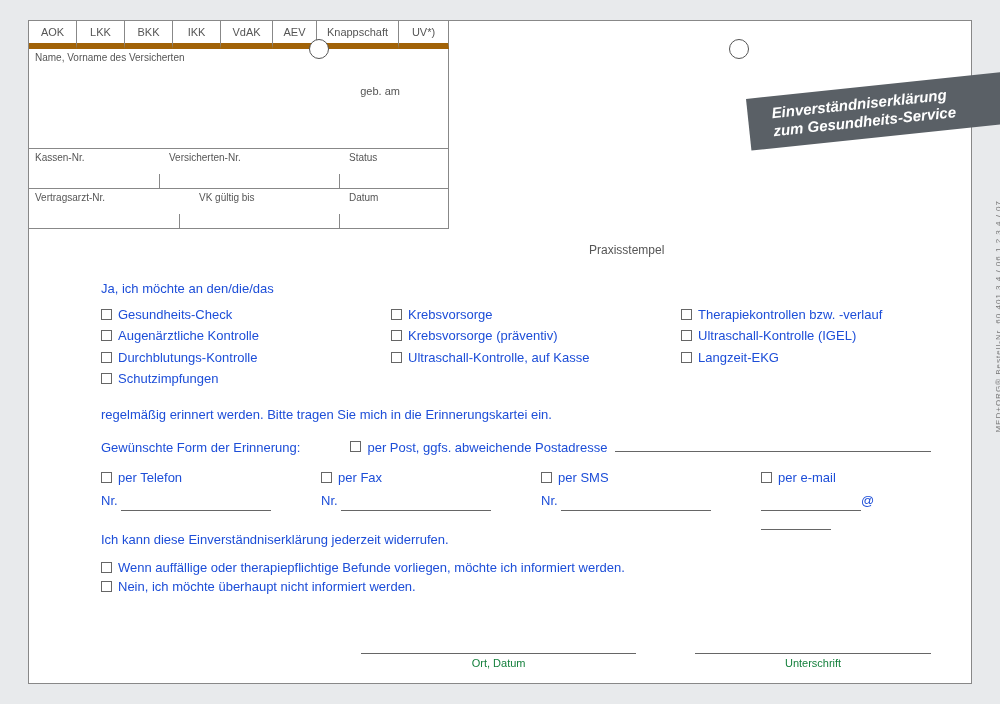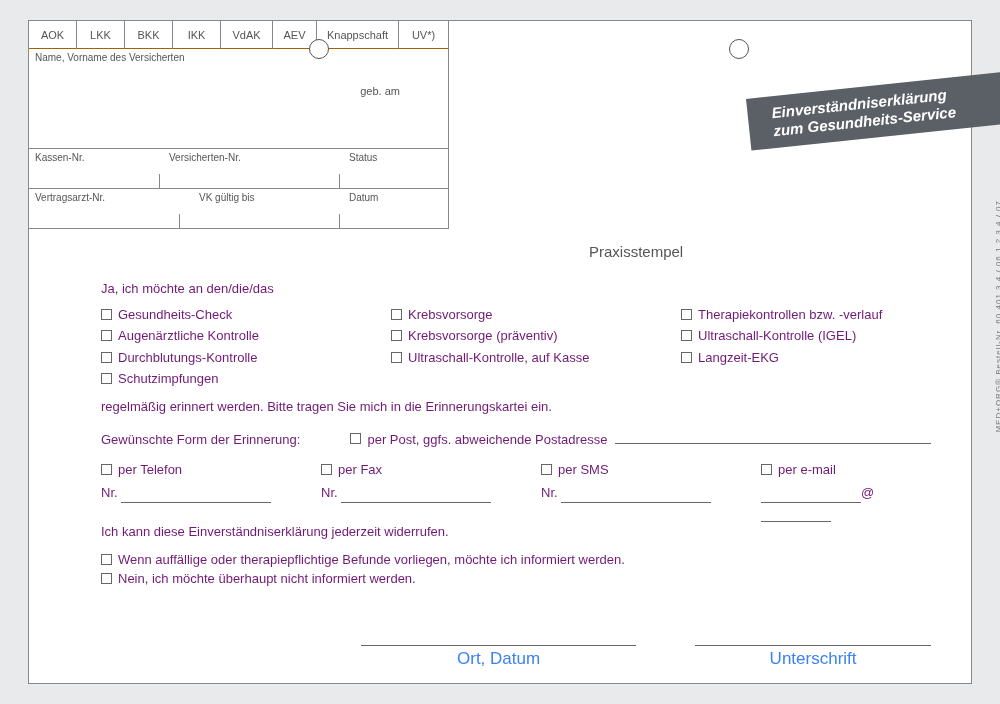--- a/index.html
+++ b/index.html
@@ -24,21 +24,21 @@
   .ins-row {
     position: absolute;
     top: 0; left: 0;
     display: flex;
     height: 28px;
     font-size: 11px;
     color: #555;
   }
   .ins-cell {
     border-right: 1px solid #888;
-    border-bottom: 1px solid #a16207;
+    border-bottom: 6px solid #a16207;
     display: flex;
     align-items: center;
     justify-content: center;
     padding: 10px 4px;
   }
   .ins-cell:first-child { border-left: none; }
   .ins-circle {
     position: absolute;
     width: 20px; height: 20px;
     border: 1px solid #555;
@@ -60,21 +60,21 @@
   }
   .prow .lbl { position: absolute; top: 3px; }
   .prow.name { height: 100px; padding-left: 29px; }
   .prow.k1 { height: 40px; }
   .prow.k2 { height: 40px; }
   .sep { position: absolute; bottom: 0; width: 1px; height: 14px; background: #888; }
   .geb { position: absolute; top: 36px; right: 48px; font-size: 11px; }
   .stamp {
     position: absolute;
     top: 222px; left: 560px;
-    font-size: 15px; color: #555;
+    font-size: 12px; color: #555;
   }
   
   .ribbon {
     position: absolute;
     top: 64px; right: -40px;
     background: #5a6066;
     color: #fff;
     font-style: italic;
     font-weight: bold;
     font-size: 15px;
@@ -83,41 +83,41 @@
     line-height: 1.2;
     text-align: left;
   }
   
   .body {
     position: absolute;
     top: 258px;
     left: 72px;
     right: 40px;
     font-size: 13px;
-    color: #701a75;
+    color: #1d4ed8;
     line-height: 1.5;
   }
   .intro { margin-bottom: 6px; }
   .opts {
     display: grid;
     grid-template-columns: 280px 280px 260px;
     column-gap: 10px;
     row-gap: 2px;
-    margin-bottom: 8px;
+    margin-bottom: 16px;
   }
   .cb { display: inline-block; width: 11px; height: 11px; border: 1px solid #666; margin-right: 6px; vertical-align: -1px; }
   .line { display: inline-block; border-bottom: 1px solid #666; height: 14px; vertical-align: bottom; }
   .remrow { display: flex; gap: 20px; margin-top: 10px; }
   .nrrow { display: flex; gap: 20px; margin-top: 4px; }
   .sig {
     position: absolute;
     bottom: 14px; left: 72px; right: 40px;
     display: flex;
   }
-  .sigcol { text-align: center; font-size: 17px; color: #3b82f6; }
+  .sigcol { text-align: center; font-size: 11px; color: #15803d; }
   .sigline { border-top: 1px solid #666; width: 100%; margin-bottom: 3px; }
   
   .side {
     position: absolute;
     right: 6px; top: 200px;
     font-size: 8px;
     color: #777;
     transform: rotate(-90deg);
     transform-origin: right top;
     white-space: nowrap;

